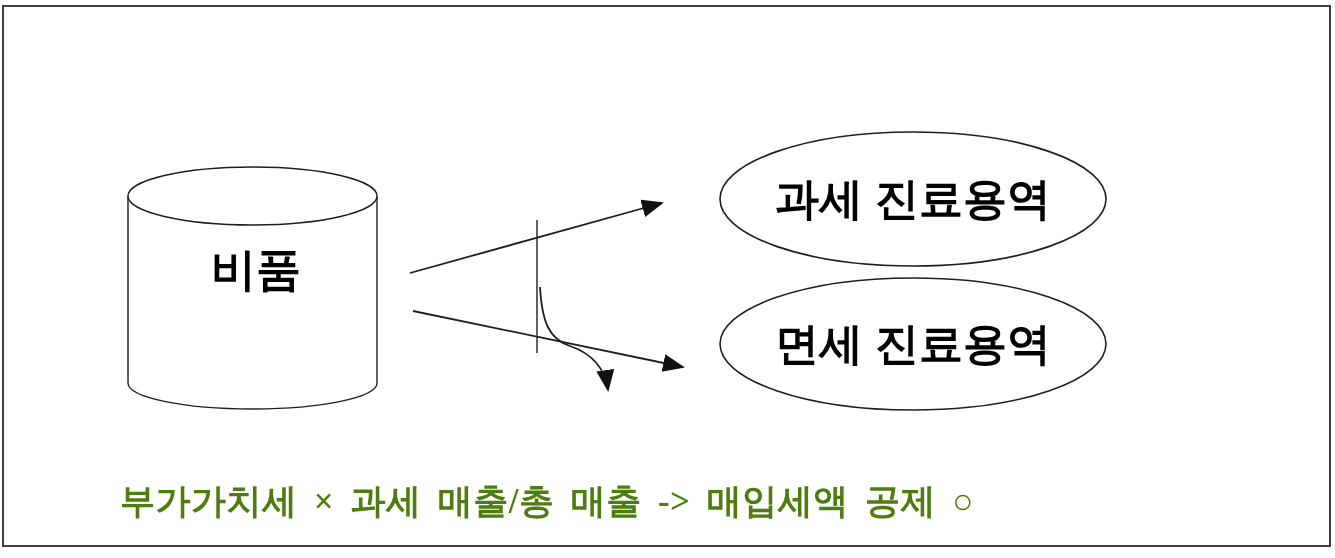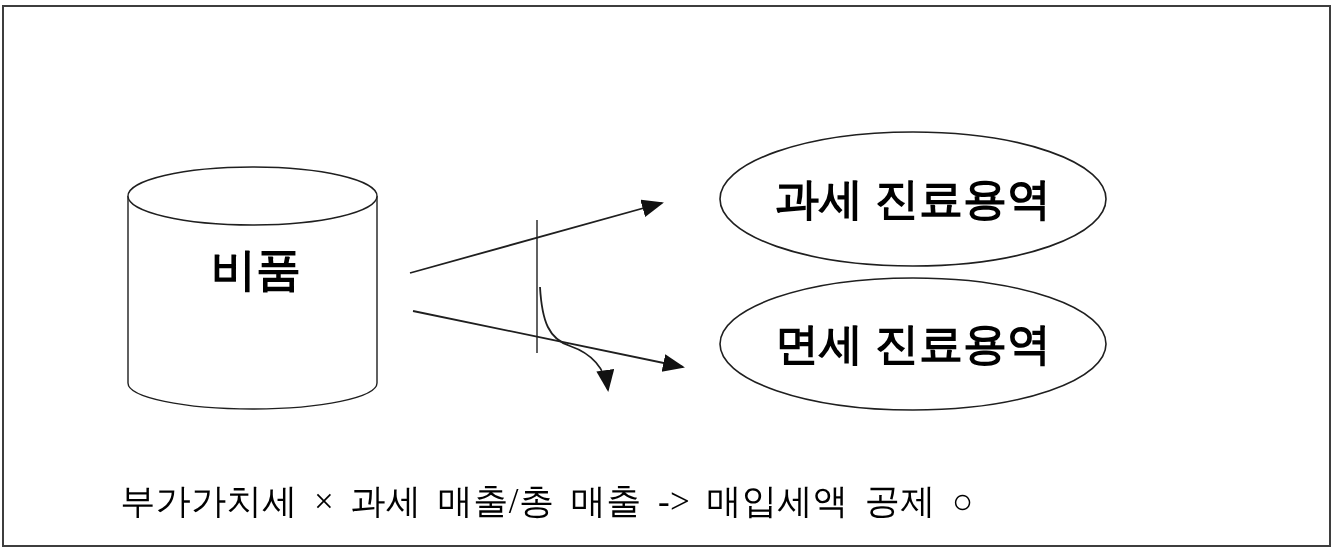--- a/index.html
+++ b/index.html
@@ -38,24 +38,25 @@
     fill: #000000;
   }
   .formula {
     position: absolute;
     left: 0;
     top: 478px;
     width: 1094px;
     text-align: center;
     font-family: "Liberation Serif", "DejaVu Serif", serif;
     font-size: 35px;
-    color: #000000;
+    color: #4d7c0f;
     letter-spacing: 0.5px;
     word-spacing: 7px;
     white-space: nowrap;
+    font-weight: bold;
   }
 </style>
 </head>
 <body>
 
 <div class="page">
   <div class="frame"></div>
 
   <svg class="diagram-svg" viewBox="0 0 1335 558">
     <defs>

